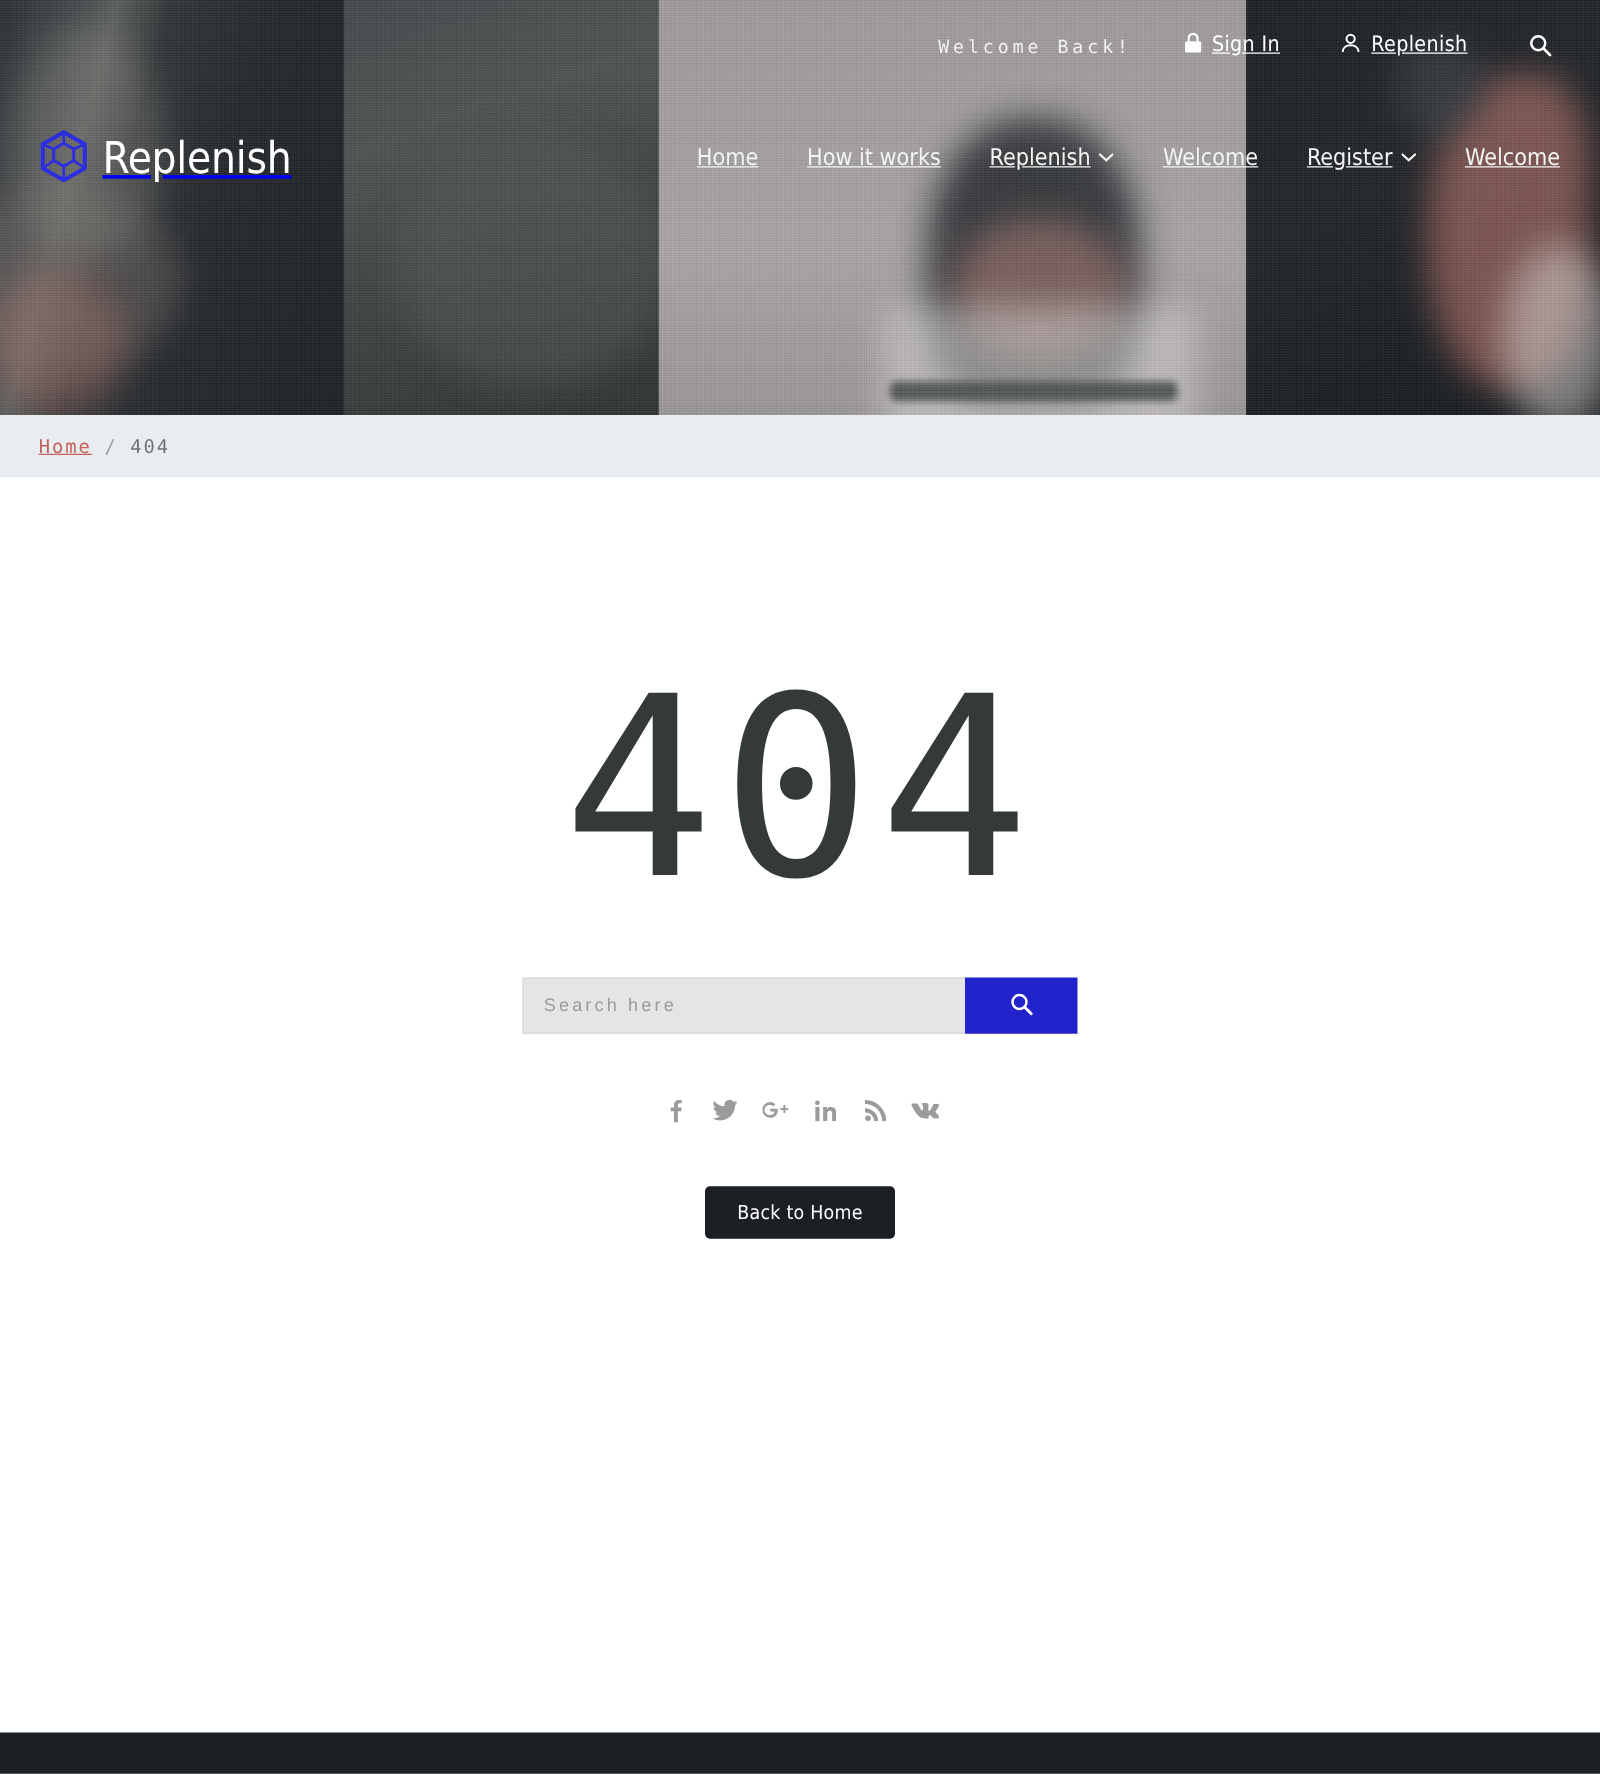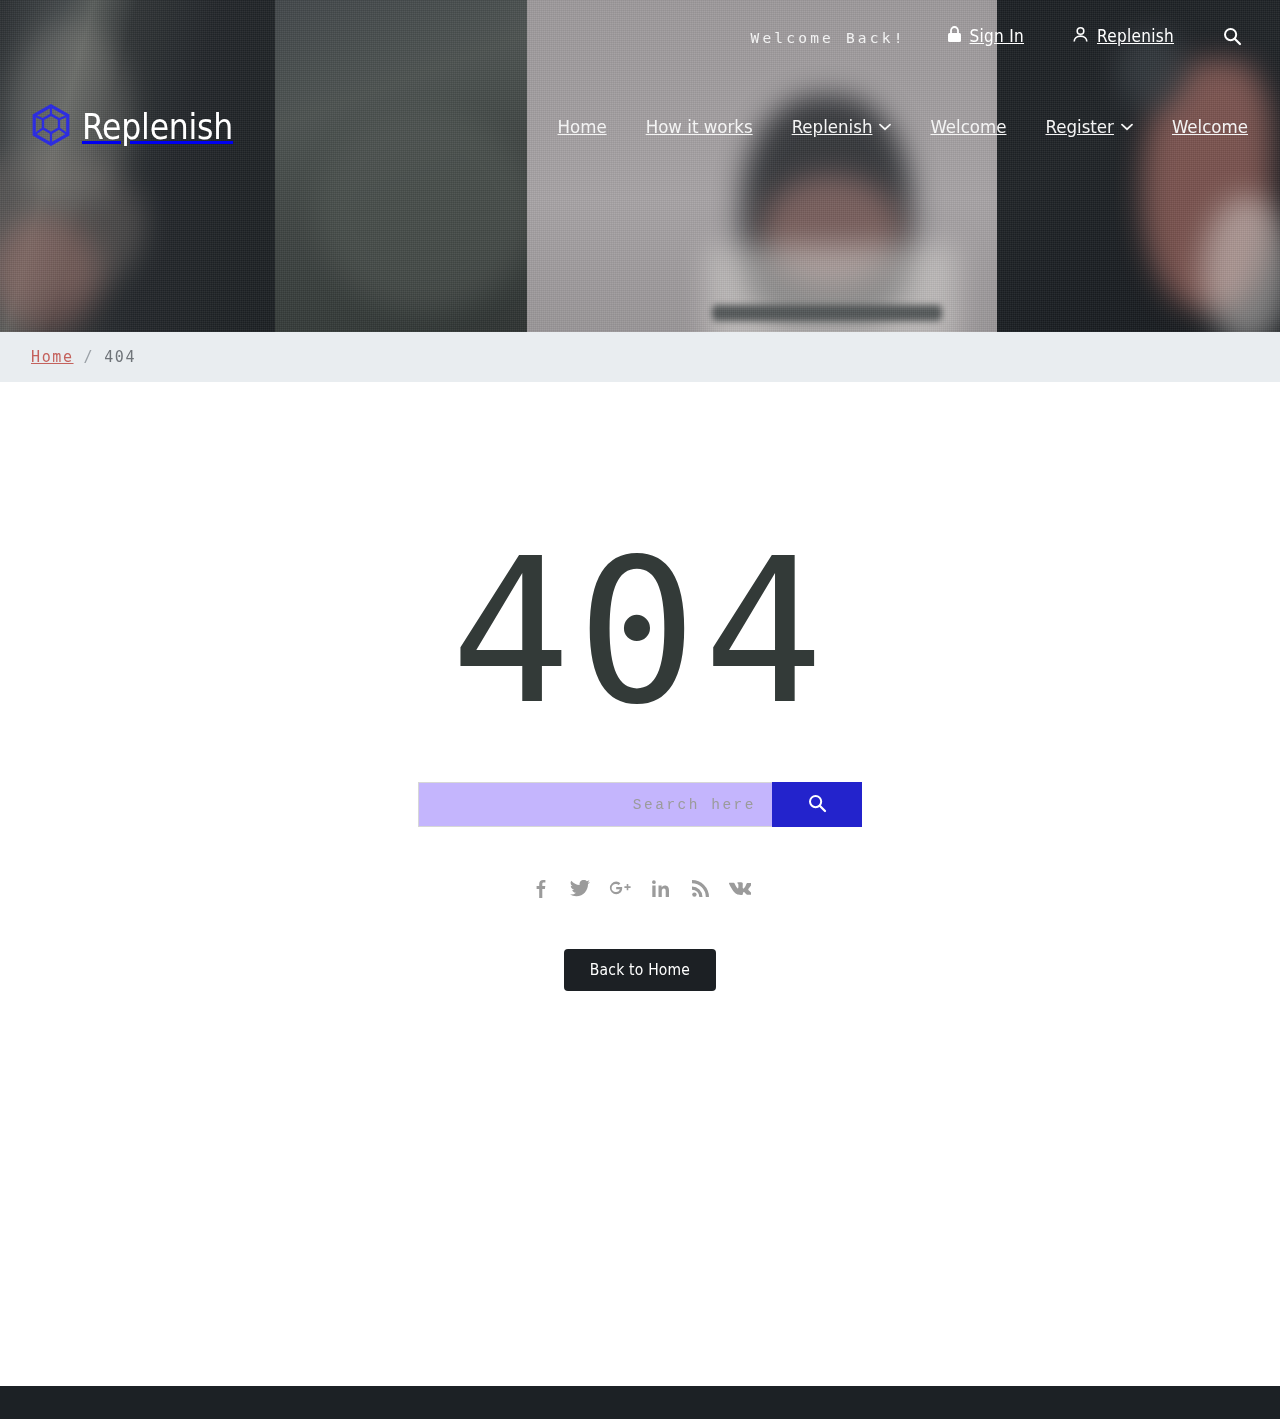--- a/index.html
+++ b/index.html
@@ -114,21 +114,21 @@
     position: relative; height: 205px;
   }
   .oops {
     margin-top: 42px; color: #a0a5a8; font-size: 17px; letter-spacing: 6.5px;
     font-family: "DejaVu Sans Mono", monospace; font-weight: 300;
   }
   .searchbox { margin-top: 45px; display: flex; width: 444px; height: 45px; }
   .searchbox input {
     flex: 1; border: 1px solid #d7d7d7; border-right: none; outline: none;
     padding: 0 16px; font-size: 14.5px; letter-spacing: 2.5px; color: #555;
-    font-family: Liberation Mono, monospace; background: #c4b5fd; text-align: right;
+    font-family: Liberation Sans, sans-serif; background: #e5e5e5;
   }
   .searchbox input::placeholder { color: #9b9b9b; }
   .search-btn {
     width: 90px; background: #2323cc; border: none; cursor: pointer;
     display: flex; align-items: center; justify-content: center;
   }
   .soc-row { margin-top: 50px; display: flex; gap: 18px; align-items: center; }
   .soc { color: #9b9b9b; width: 22px; height: 22px; display: flex; align-items: center; justify-content: center; }
   .back-btn {
     margin-top: 50px; background: #1c2024; color: #fff; border: none;

